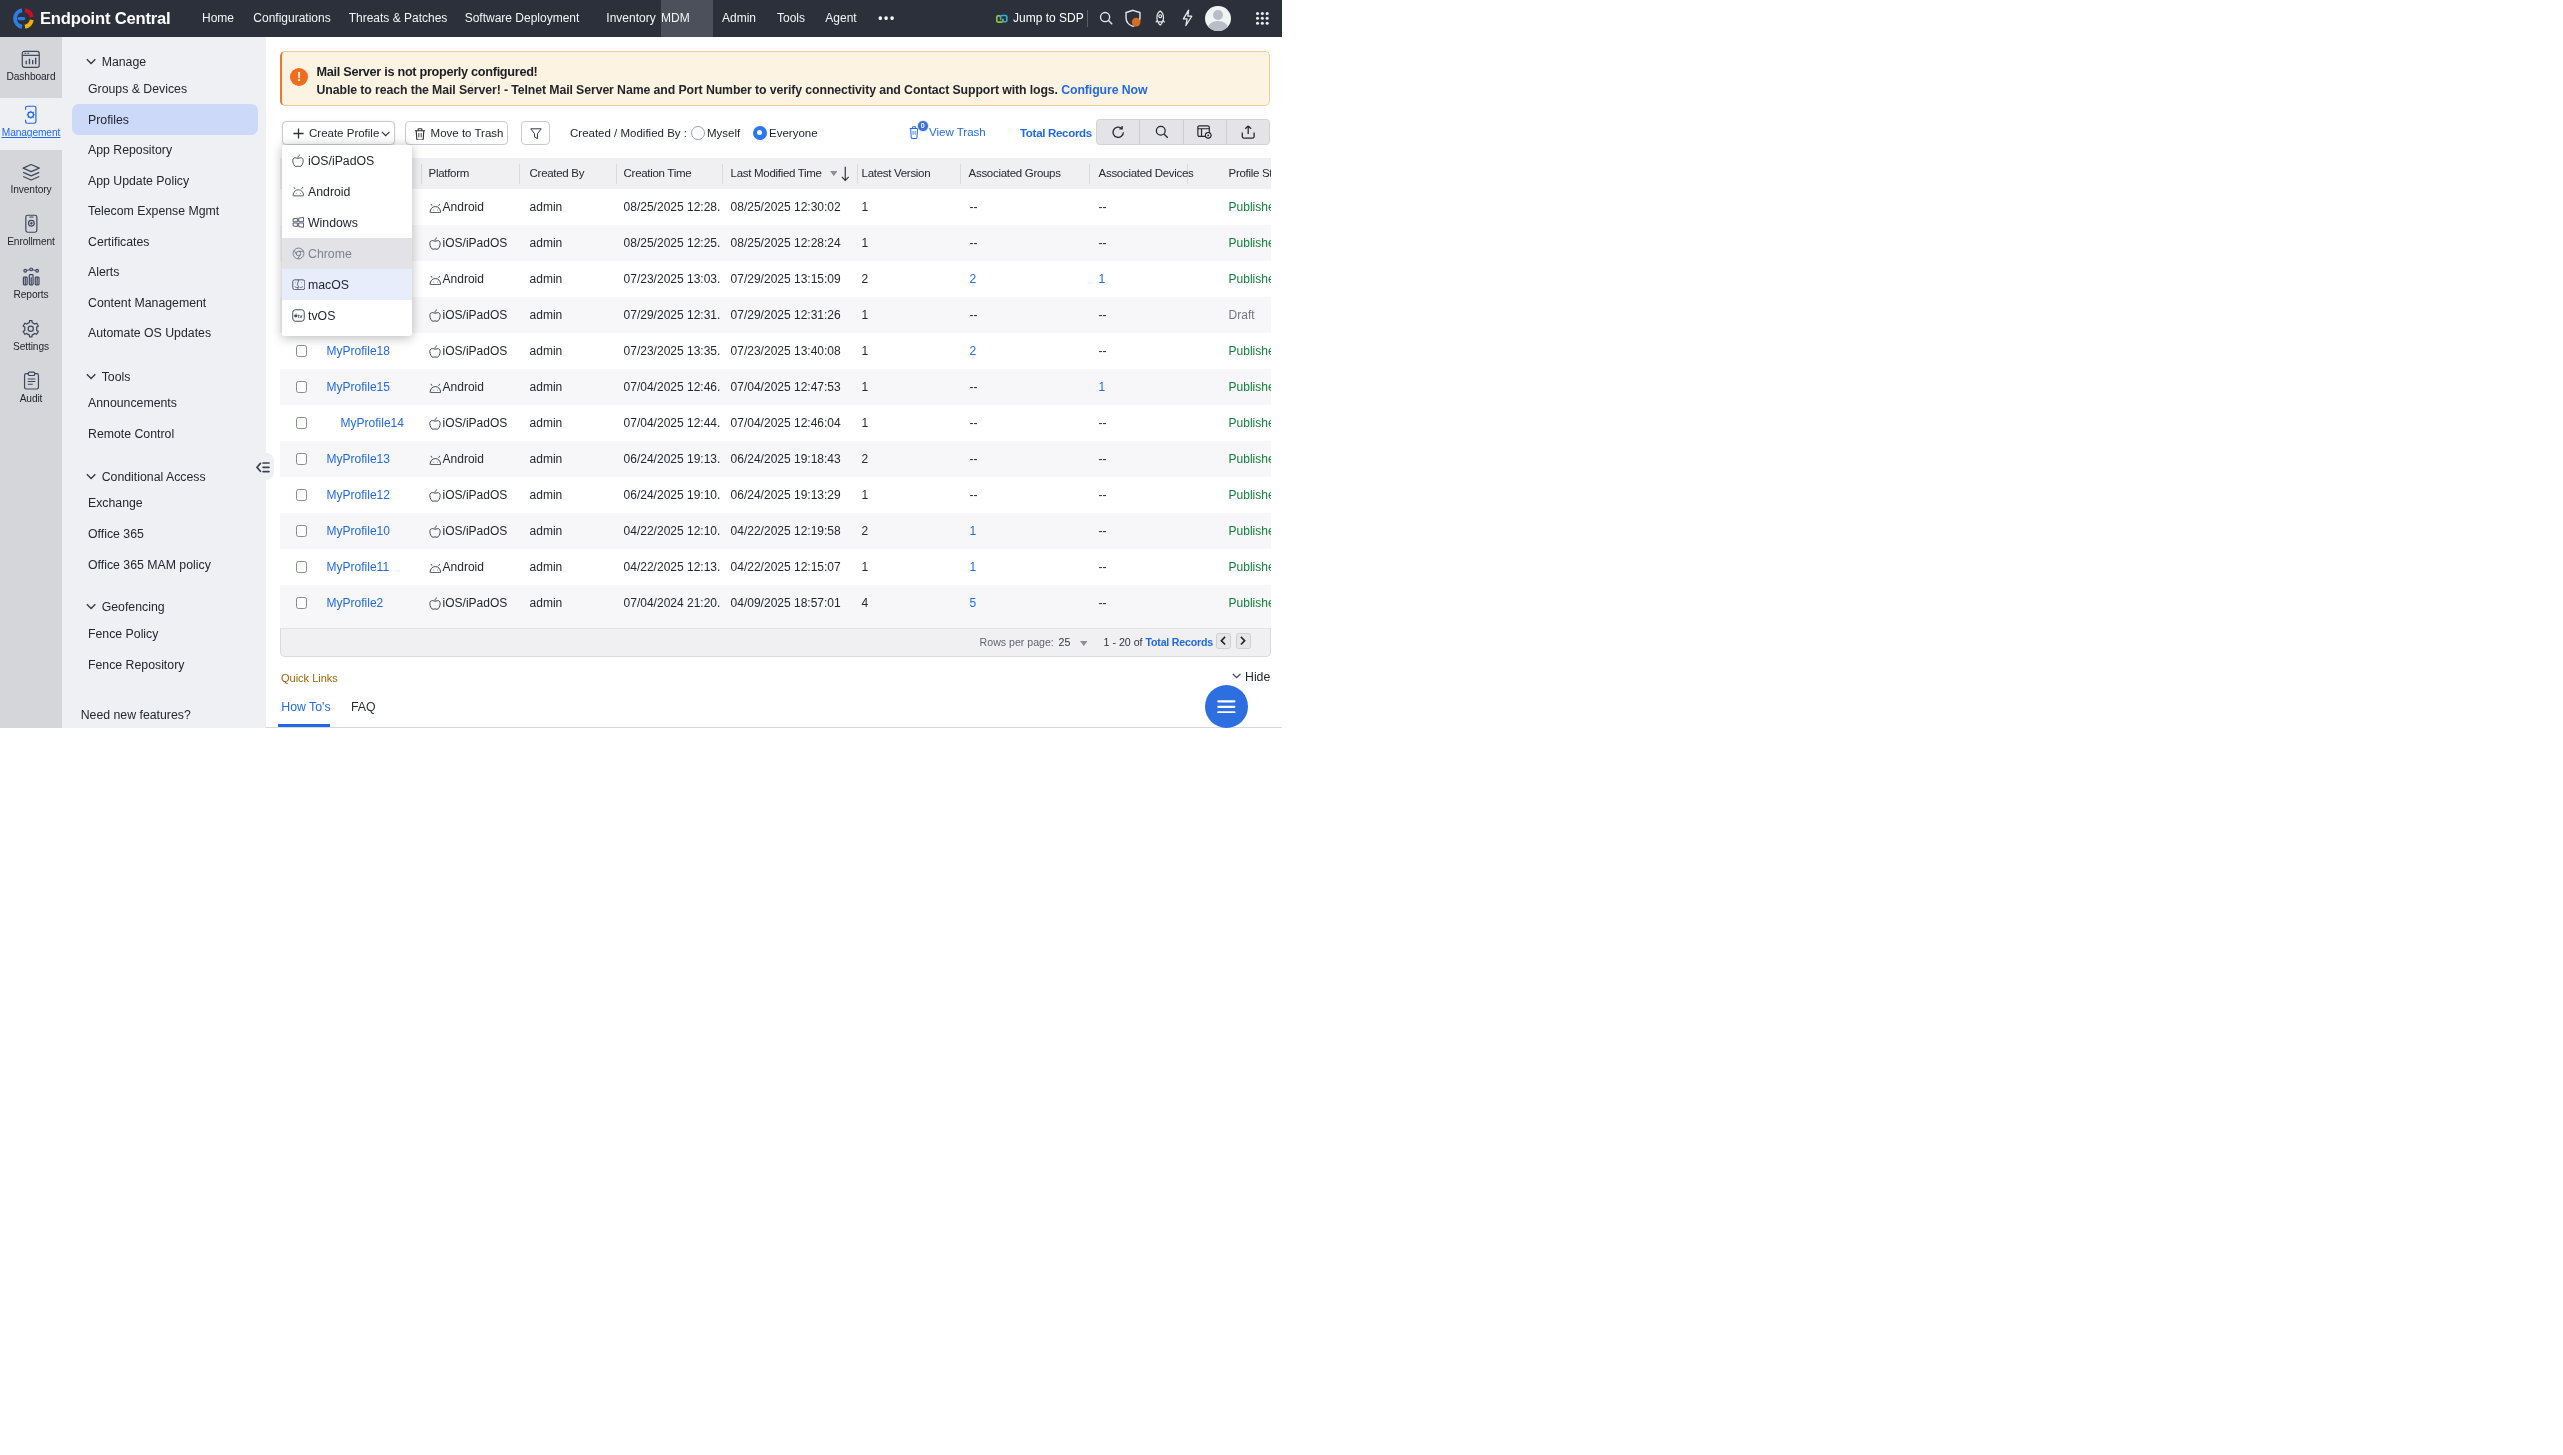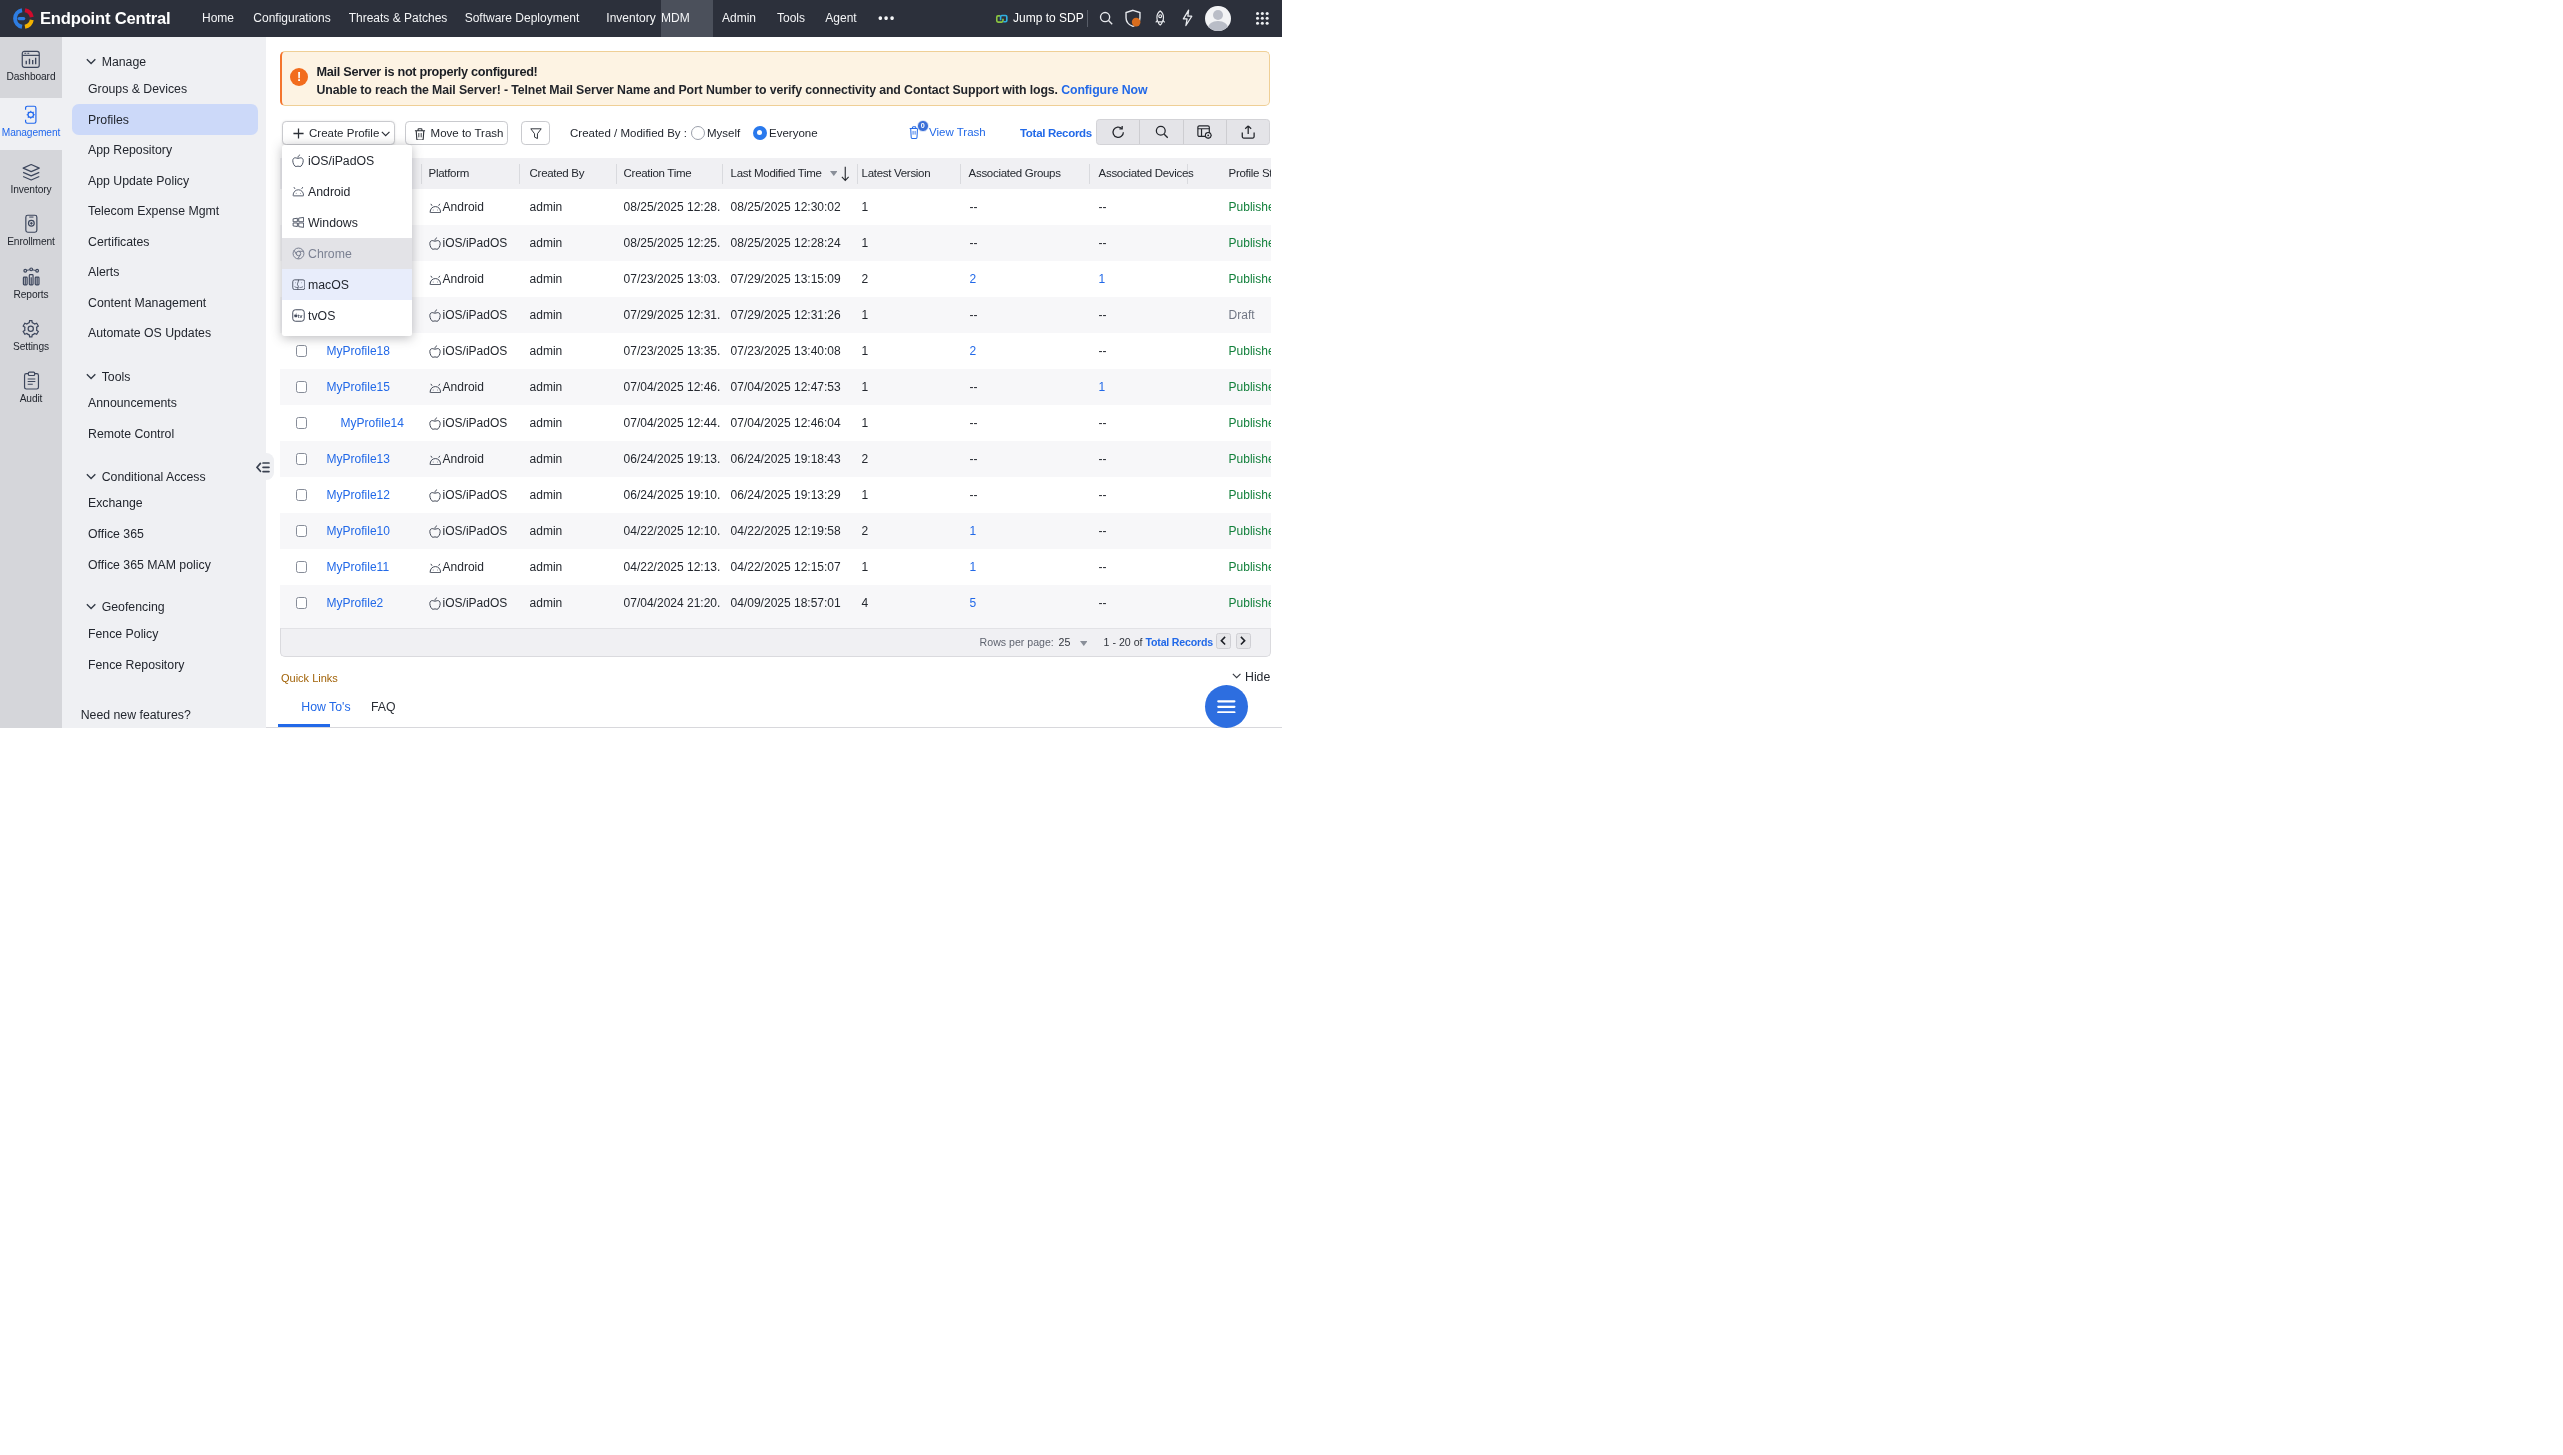--- a/index.html
+++ b/index.html
@@ -11,21 +11,21 @@
 .brand { position:absolute; left:40px; top:0; height:37px; line-height:37px; color:#fff; font-size:16.6px; font-weight:bold; letter-spacing:-0.2px; }
 .navitem { position:absolute; top:0; height:37px; line-height:37px; color:#f4f5f7; font-size:12px; transform:translateX(-50%); white-space:nowrap; }
 .navitem.active { background:#4b505b; line-height:37px; transform:none; text-align:left; }
 .nav-ico { position:absolute; top:0; color:#e8eaee; }
 
 .rail { position:absolute; left:0; top:37px; width:62px; height:691px; background:#d5d6da; z-index:30; }
 .rail-item { position:absolute; left:0; width:62px; text-align:center; color:#3c465c; }
 .rail-item .lbl { display:block; font-size:10.2px; color:#23272f; margin-top:2.5px; letter-spacing:-0.1px;}
 .rail-item svg { margin:0 auto; }
 .rail-active-bg { position:absolute; left:0; top:61px; width:62px; height:52px; background:#eff0f3; }
-.rail-item.act, .rail-item.act .lbl { color:#2168ee; }
+.rail-item.act, .rail-item.act .lbl { color:#2168ee;text-decoration:underline; }
 
 .submenu { position:absolute; left:62px; top:37px; width:204px; height:691px; background:#eff0f3; z-index:31; }
 .sm-h { position:absolute; left:24px; font-size:12.3px; font-weight:500; color:#1f232b; transform:translateY(-50%); white-space:nowrap; }
 .sm-h .chev { display:inline-block; margin-right:5.5px; position:relative; top:-0.8px;}
 .sm-i { position:absolute; left:26px; font-size:12.3px; color:#23272f; transform:translateY(-50%); white-space:nowrap; }
 .sm-sel { position:absolute; left:10px; top:67px; width:186px; height:31px; background:#ccd9f9; border-radius:6.8px; }
 .collapse-tab { position:absolute; left:195px; top:416px; width:16.6px; height:27px; background:#eff0f3; border-radius:0 7.6px 7.6px 0; z-index:32; }
 
 .main { position:absolute; left:266px; top:37px; width:1016px; height:691px; background:#fff; }
 .banner { position:absolute; left:13.6px; top:14.3px; width:990px; height:55px; background:#fdf3e3; border:0.8px solid #efcf96; border-left:2.5px solid #f4742c; border-radius:5.1px; }
@@ -58,21 +58,21 @@
 .bl { color:#2269e8; }
 .grn { color:#13803c; }
 .gry { color:#717785; }
 .picon { position:absolute; left:149px; top:12px; color:#3e4553; }
 
 .pgbar { position:absolute; left:13.6px; top:591px; width:991px; height:28.5px; background:#f0f0f3; border:0.8px solid #dadade; border-top:0.8px solid #e2e2e6; border-radius:0 0 5.1px 5.1px; }
 .pg-txt { position:absolute; top:50%; transform:translateY(-50%); font-size:10.6px; white-space:nowrap; }
 .pg-btn { position:absolute; top:4.1px; width:15.5px; height:15.5px; background:#e7e7ea; border:0.8px solid #cfcfd4; border-radius:2.5px; display:flex; align-items:center; justify-content:center; color:#1c1f26; }
 
 .ql-h { position:absolute; left:15px; top:635px; font-size:11px; color:#a16207; }
-.ql-tab { position:absolute; top:663px; font-size:12.3px;margin-left:20px; }
+.ql-tab { position:absolute; top:663px; font-size:12.3px; }
 .ql-underline { position:absolute; left:12px; top:687px; width:52px; height:2.5px; background:#2269e8; }
 .bottomline { position:absolute; left:0; top:690px; width:1016px; height:0.8px; background:#d8d8dc; }
 .fab { position:absolute; left:939px; top:648px; width:43px; height:43px; border-radius:50%; background:#2d6ee0; display:flex; align-items:center; justify-content:center; }
 
 .dropdown { position:absolute; left:282px; top:145px; width:130px; height:191px; background:#fff; border-radius:2.5px; box-shadow:0 1.7px 10.2px rgba(60,60,70,.35); z-index:40; }
 .dd-item { position:relative; height:31px; display:flex; align-items:center; font-size:12.3px; color:#23272f; }
 .dd-item svg { position:absolute; left:9.8px; }
 .dd-item .t { position:absolute; left:26px; }
 .dd-item.dis { background:#e3e3e7; color:#7c8293; }
 .dd-item.hov { background:#e8edfb; }

